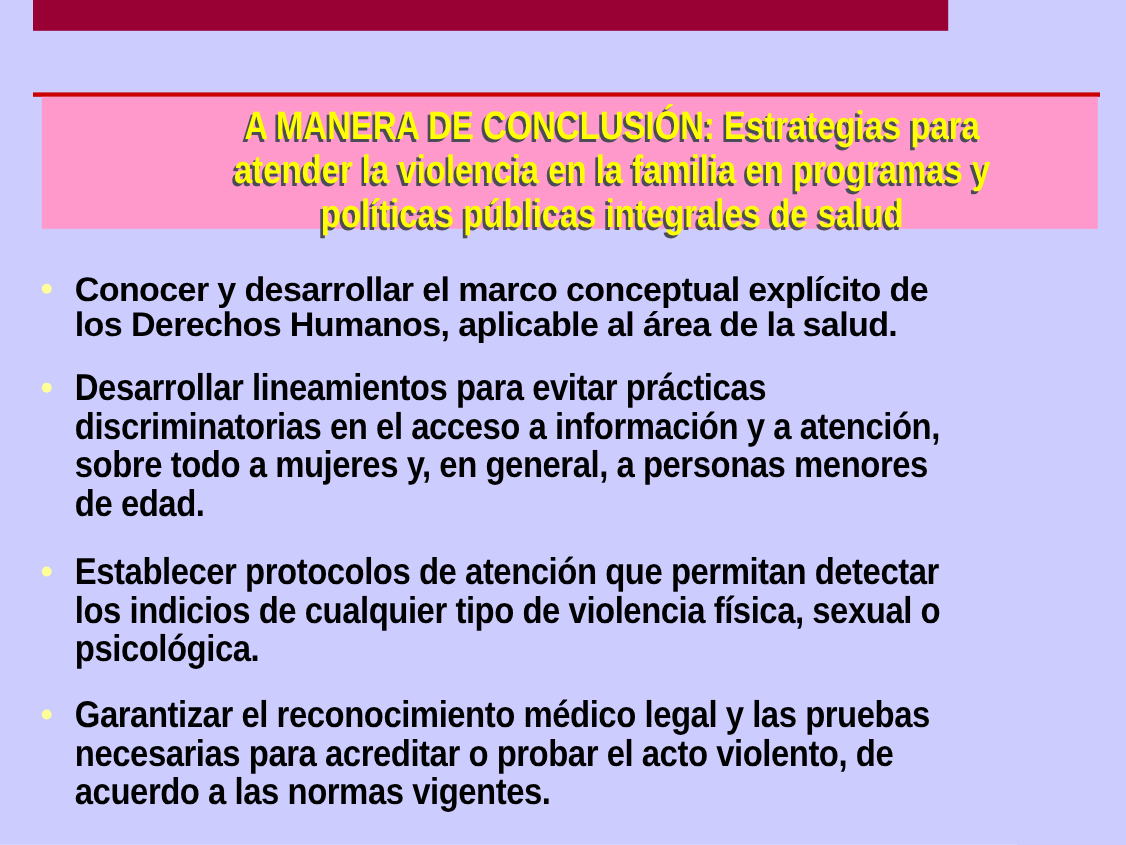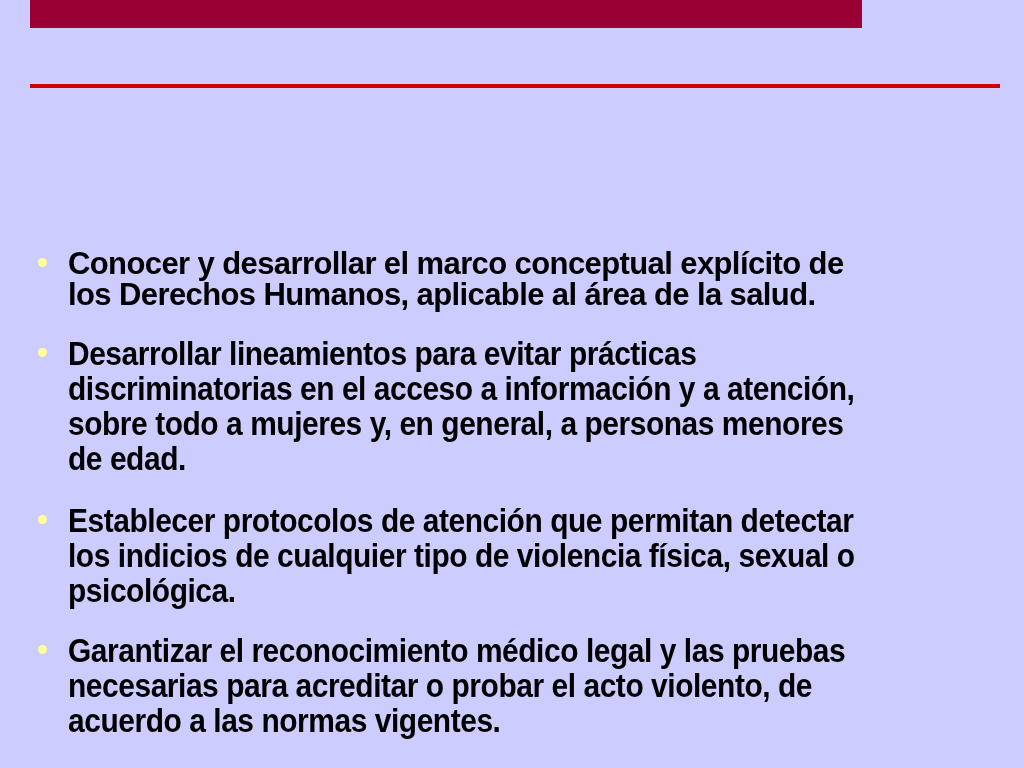--- a/index.html
+++ b/index.html
@@ -73,20 +73,25 @@
 </style>
 </head>
 <body>
 
 <div id="canvas" style="background: rgb(204, 204, 255);">
 
   <div id="progress-bar" style="background: rgb(153, 0, 51);"></div>
 
   <div id="title-rule" style="background: rgb(204, 0, 0);"></div>
 
+  <div id="title-box" style="background: rgb(255, 153, 204);">
+    <div id="slide-title" style="color: rgb(255, 255, 0); text-shadow: rgb(76, 76, 89) -3px 3px 0px;">A MANERA DE CONCLUSIÓN: Estrategias para
+atender la violencia en la familia en programas y
+políticas públicas integrales de salud</div>
+  </div>
 
   <div class="bullet-item" id="item-1">
     <span class="bullet-dot" style="background: rgb(255, 255, 153);"></span>
     <div class="bullet-text normal" style="color: rgb(0, 0, 0);">Conocer y desarrollar el marco conceptual explícito de
 los Derechos Humanos, aplicable al área de la salud.</div>
   </div>
 
   <div class="bullet-item" id="item-2">
     <span class="bullet-dot" style="background: rgb(255, 255, 153);"></span>
     <div class="bullet-text narrow" style="color: rgb(0, 0, 0);">Desarrollar lineamientos para evitar prácticas

